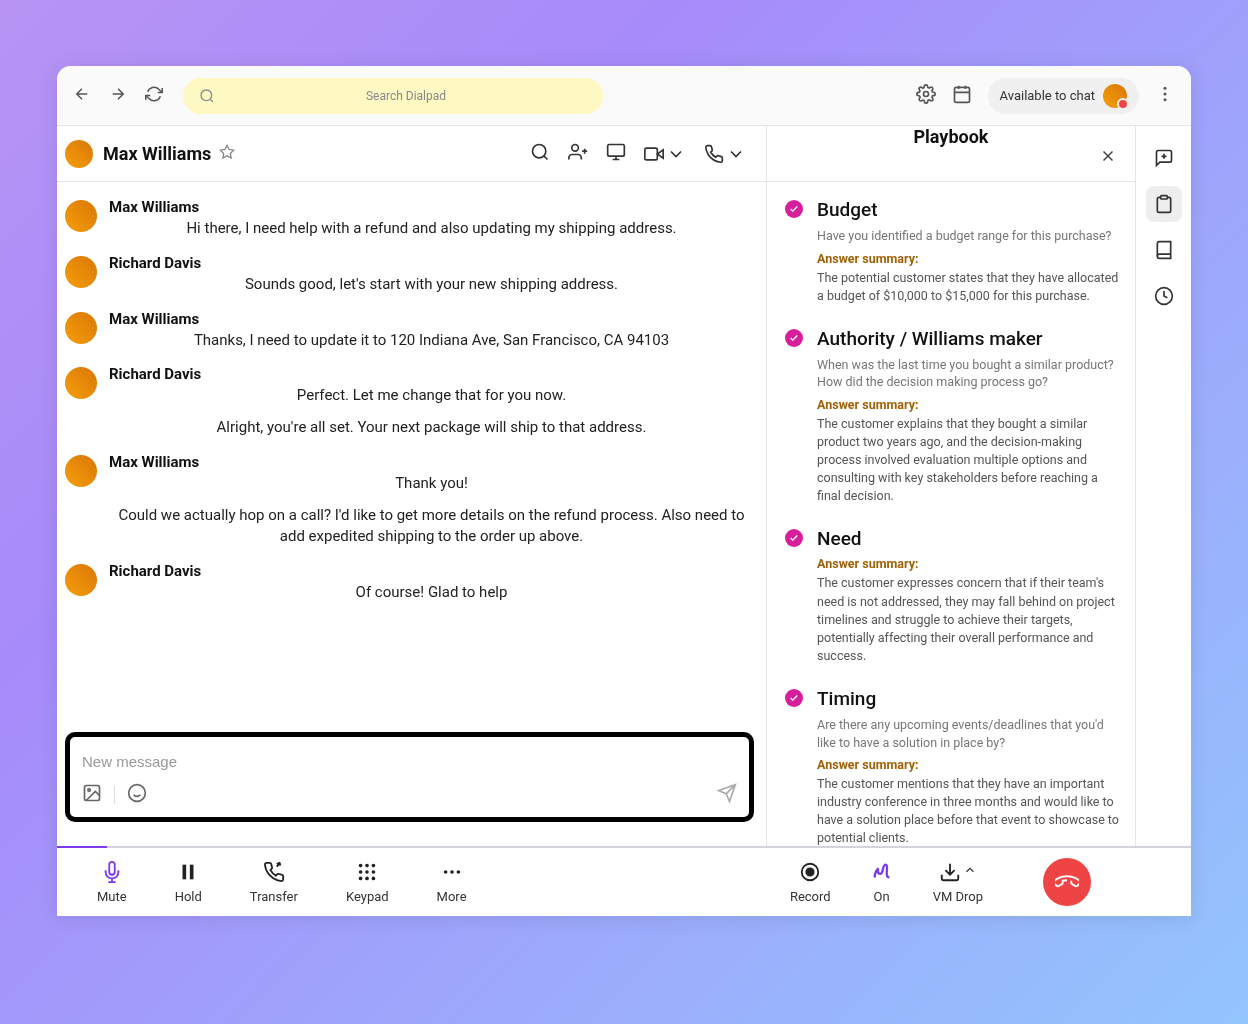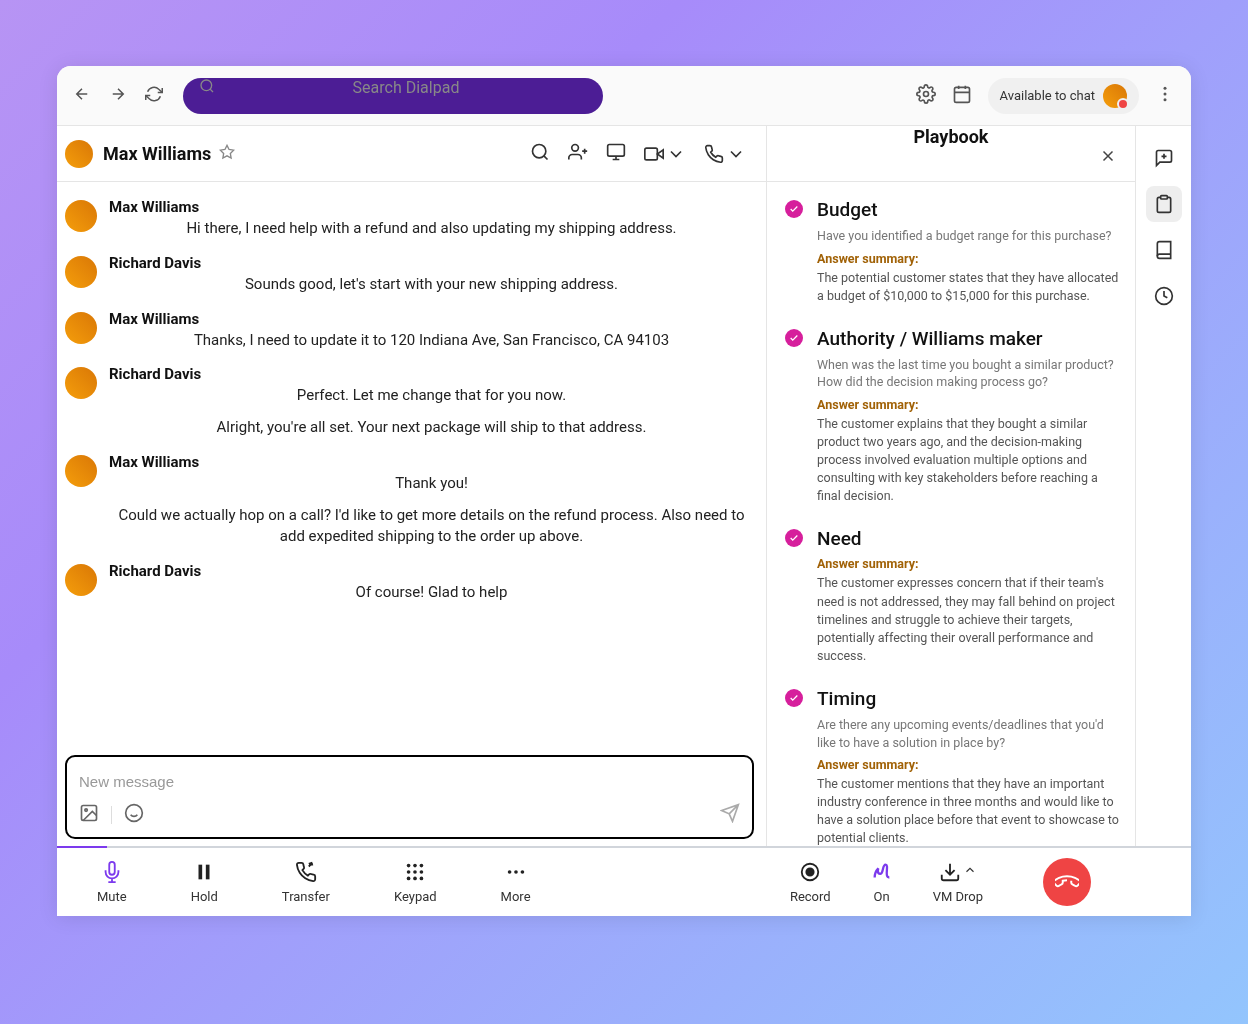--- a/index.html
+++ b/index.html
@@ -27,27 +27,27 @@
   padding: 0 16px;
   background: #fafafa;
   border-bottom: 1px solid #e5e5e5;
 }
 .nav-btns { display: flex; gap: 18px; margin-right: 20px; }
 .nav-btns svg { width: 18px; height: 18px; color: #555; }
 .search {
   flex: 1;
   max-width: 420px;
   height: 36px;
-  background: #4c1d95;
+  background: #fef9c3;
   border-radius: 20px;
   display: flex;
-  align-items: flex-start;
+  align-items: center;
   padding: 0 16px;
   color: #888;
-  font-size: 16px;
+  font-size: 12px;
 }
 .search svg { width: 16px; height: 16px; margin-right: 10px; }
 .topright { margin-left: auto; display: flex; align-items: center; gap: 16px; }
 .topright-icon svg { width: 20px; height: 20px; color: #555; }
 .status-chip {
   background: #f0f0f0;
   border-radius: 20px;
   padding: 6px 12px;
   font-size: 13px;
   color: #333;
@@ -80,22 +80,22 @@
 .chat-actions { margin-left:auto; display:flex; gap:18px; padding-right:12px; }
 .chat-actions svg { width:20px; height:20px; color:#333; }
 .messages { flex:1; overflow:auto; padding: 16px 12px 10px 8px; }
 .msg { display:flex; margin-bottom: 14px; }
 .msg .avatar { width:32px; height:32px; border-radius:50%; background:linear-gradient(45deg,#f59e0b,#d97706); flex-shrink:0; margin-right:12px; margin-top:2px; }
 .msg-body { flex:1; }
 .msg-name { font-weight:700; font-size:15px; color:#111; margin-bottom:2px; }
 .msg-text { font-size:15px; color:#222; line-height:1.45;text-align:center; }
 .msg-cont { margin-top:10px; }
 .composer {
-  margin: 8px 12px 7px 8px;
-  border: 2px solid #000000;
+  margin: 8px 12px 24px 8px;
+  border: 5px solid #000000;
   border-radius: 10px;
   padding: 10px 12px;
 }
 .composer-input {
   width:100%; border:none; outline:none; font-size:15px; color:#333; min-height:28px;
 }
 .composer-input::placeholder { color:#999; }
 .composer-row { display:flex; align-items:center; margin-top:8px; gap:12px; }
 .composer-row svg { width:20px; height:20px; color:#666; }
 .composer-row .send { margin-left:auto; }
@@ -121,21 +121,21 @@
   width:56px; display:flex; flex-direction:column; align-items:center; padding-top:14px; gap:10px; border-left:1px solid #e5e5e5;
 }
 .rail-btn { width:36px; height:36px; display:flex; align-items:center; justify-content:center; border-radius:8px; }
 .rail-btn.active { background:#eee; }
 .rail-btn svg { width:20px; height:20px; color:#333; }
 .callbar {
   height:70px; background:#fff; border-top:2px solid #d1d5db; display:flex; align-items:center; padding:0 100px 0 40px;
   position:relative;
 }
 .callbar::before { content:''; position:absolute; left:0; top:-2px; width:50px; height:2px; background:#7c3aed; }
-.call-left { display:flex; gap:64px; }
+.call-left { display:flex; gap:48px; }
 .call-btn { display:flex; flex-direction:column; align-items:center; gap:6px; cursor:pointer; }
 .call-btn svg { width:22px; height:22px; color:#222; }
 .call-btn-label { font-size:13px; color:#333; }
 .call-right { margin-left:auto; display:flex; gap:40px; align-items:center; }
 .ai-icon { color:#7c3aed !important; }
 .hangup {
   width:48px; height:48px; border-radius:50%; background:#ef4444; display:flex; align-items:center; justify-content:center; margin-left:20px;
 }
 .hangup svg { width:24px; height:24px; color:#fff; }
 .vmdrop { display:flex; align-items:center; gap:2px; }

